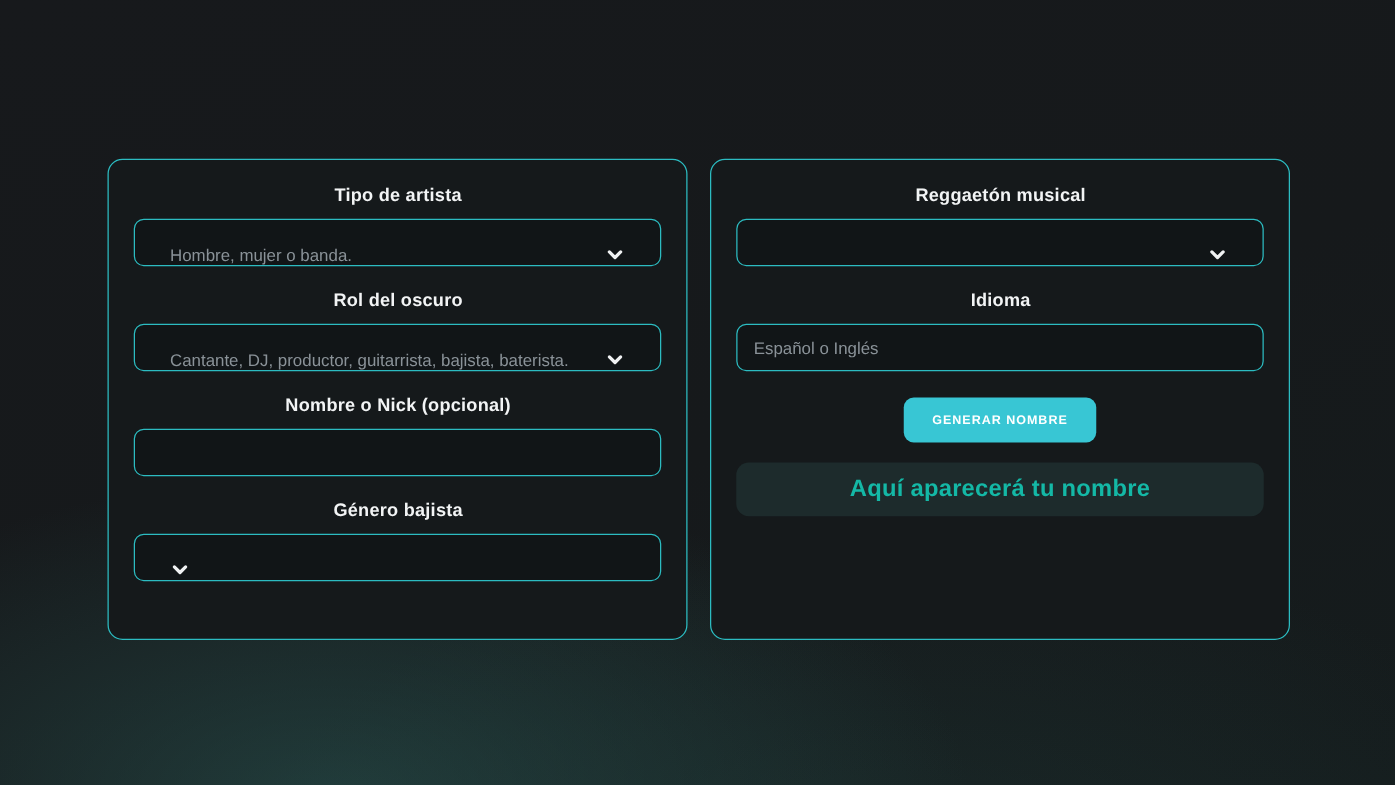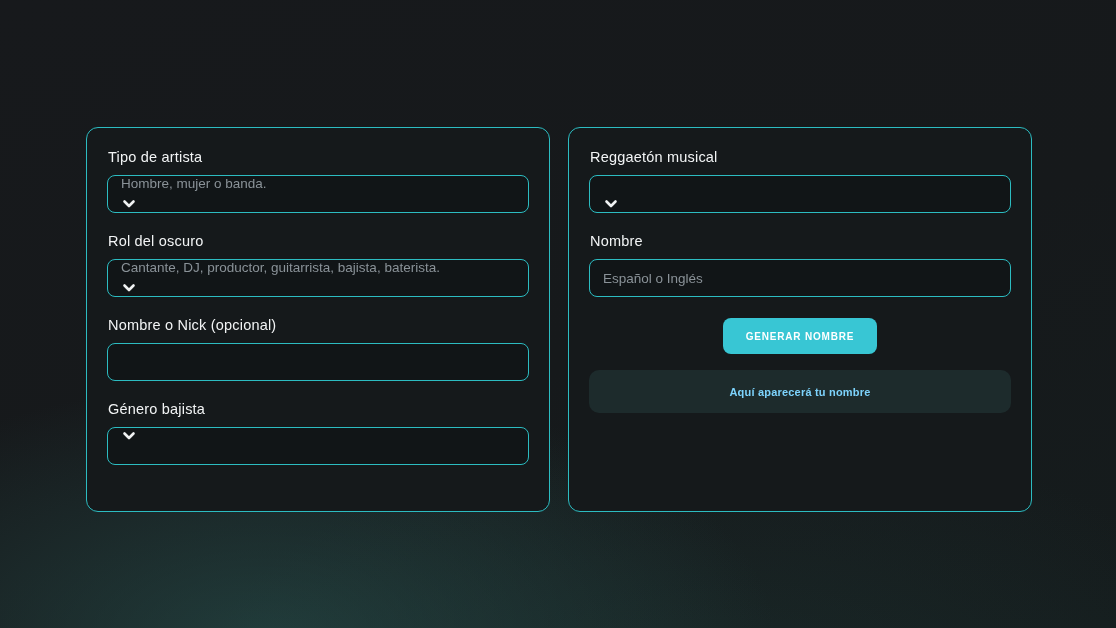--- a/index.html
+++ b/index.html
@@ -31,36 +31,36 @@
     background: #15191b;
     border: 1.5px solid #2cbcc1;
     border-radius: 12px;
     padding: 21px 20px;
   }
   .field { margin-bottom: 20px; }
   .field-label {
     display: block;
     color: #f2f4f5;
     font-size: 14.5px;
-    font-weight: normal;
+    font-weight: bold;
     margin: 0 0 10px 1px;
     letter-spacing: 0.2px;
+    text-align: center;
   }
   .control {
     box-sizing: border-box;
     height: 38px;
     width: 100%;
     background: #111517;
     border: 1.5px solid #2cbcc1;
     border-radius: 8px;
     display: flex;
-    align-items: flex-start;
-    padding: 0 13px;
+    align-items: flex-end;
+    padding: 0 28px;
     cursor: pointer;
-    flex-direction: column;
   }
   .control .ph {
     flex: 1;
     color: #8a9298;
     font-size: 13.5px;
     white-space: nowrap;
     overflow: hidden;
     text-overflow: ellipsis;
     margin-right: 8px;
   }
@@ -99,22 +99,22 @@
     cursor: pointer;
   }
   .result-box {
     margin-top: 16px;
     height: 43px;
     background: #1d2b2c;
     border-radius: 10px;
     display: flex;
     align-items: center;
     justify-content: center;
-    color: #7dd3fc;
-    font-size: 11px;
+    color: #14b8a6;
+    font-size: 19px;
     font-weight: bold;
     letter-spacing: 0.2px;
   }
 </style>
 </head>
 <body>
 
 <div class="panels">
 
   <section class="card">
@@ -162,21 +162,21 @@
       <div class="control">
         <span class="ph"></span>
         <svg class="chev" viewBox="0 0 16 16">
             <path d="M3.5 5.5 L8 10 L12.5 5.5" fill="none" stroke="#f0f2f3" stroke-width="2.6" stroke-linecap="round" stroke-linejoin="round"></path>
           </svg>
       </div>
     </div>
 
 
     <div class="field">
-      <label class="field-label">Nombre</label>
+      <label class="field-label">Idioma</label>
       <input type="text" class="text-control" placeholder="Español o Inglés" style="">
     </div>
 
     <button class="generate-btn">GENERAR NOMBRE</button>
 
     <div class="result-box">Aquí aparecerá tu nombre</div>
 
   </section>
 
 </div>

